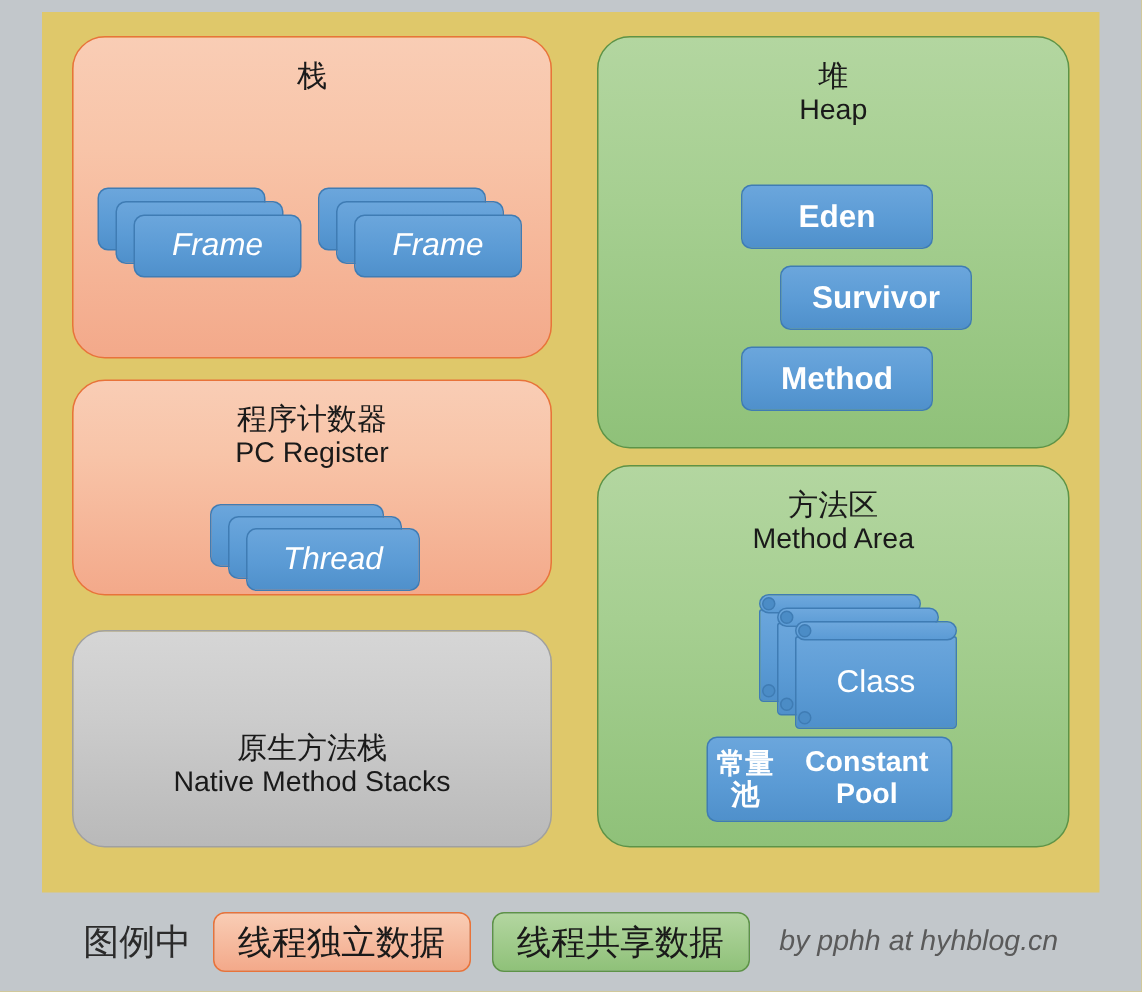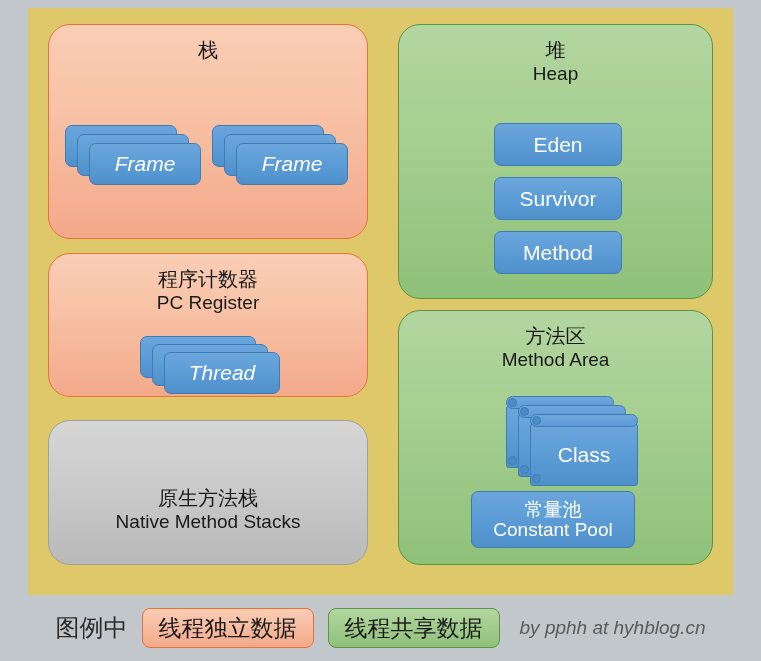--- a/index.html
+++ b/index.html
@@ -76,20 +76,21 @@
     background: linear-gradient(to bottom, #6ba6dc 0%, #5b9bd5 55%, #4f90cb 100%);
     border: 1px solid #3f7cb4;
     border-radius: 7px;
     color: #ffffff;
     display: flex;
     align-items: center;
     justify-content: center;
     text-align: center;
     line-height: 1.1;
     user-select: none;
+    font-weight: bold;
   }
 
   
   .heap-slice {
     position: absolute;
     left: 95px;
     width: 128px;
     height: 43px;
     font-size: 21px;
   }
@@ -251,21 +252,21 @@
 
   <div class="column" id="column-right">
 
     <div class="region region-green" id="region-heap" style="left:0; top:16px; width:315px; height:275px;">
       <div class="region-title">
         <span class="title-cn">堆</span>
         <span class="title-en">Heap</span>
       </div>
 
       <div class="blue-box heap-slice" style="top:98px;">Eden</div>
-      <div class="blue-box heap-slice" style="top:152px;">Survivor</div>
+      <div class="blue-box heap-slice" style="top:152px;margin-left:26px;">Survivor</div>
       <div class="blue-box heap-slice" style="top:206px;">Method</div>
     </div>
 
     <div class="region region-green" id="region-method-area" style="left:0; top:302px; width:315px; height:255px;">
       <div class="region-title">
         <span class="title-cn">方法区</span>
         <span class="title-en">Method Area</span>
       </div>
 
       <div class="doc-stack" id="class-doc-stack" style="left:107px; top:85px; width:140px; height:72px;">
@@ -285,21 +286,21 @@
         </div>
 
         <div class="doc-card" style="left:24px; top:18px;">
           <div class="doc-body">Class</div>
           <div class="doc-roll"></div>
           <div class="doc-dot top"></div>
           <div class="doc-dot bottom"></div>
         </div>
       </div>
 
-      <div class="blue-box" id="constant-pool-box" style="position:absolute; left:72px; top:180px; width:164px; height:57px; flex-direction:column; font-size:19px;">
+      <div class="blue-box" id="constant-pool-box" style="position:absolute; left:72px; top:180px; width:164px; height:57px; flex-direction:row; font-size:19px;">
         <span style="font-family:'DejaVu Sans','Liberation Sans',sans-serif; font-size:19px;">常量池</span>
         <span style="font-size:19px;">Constant Pool</span>
       </div>
     </div>
   </div>
 </div>
 
 <div id="legend-bar">
   <span id="legend-label">图例中</span>
 

